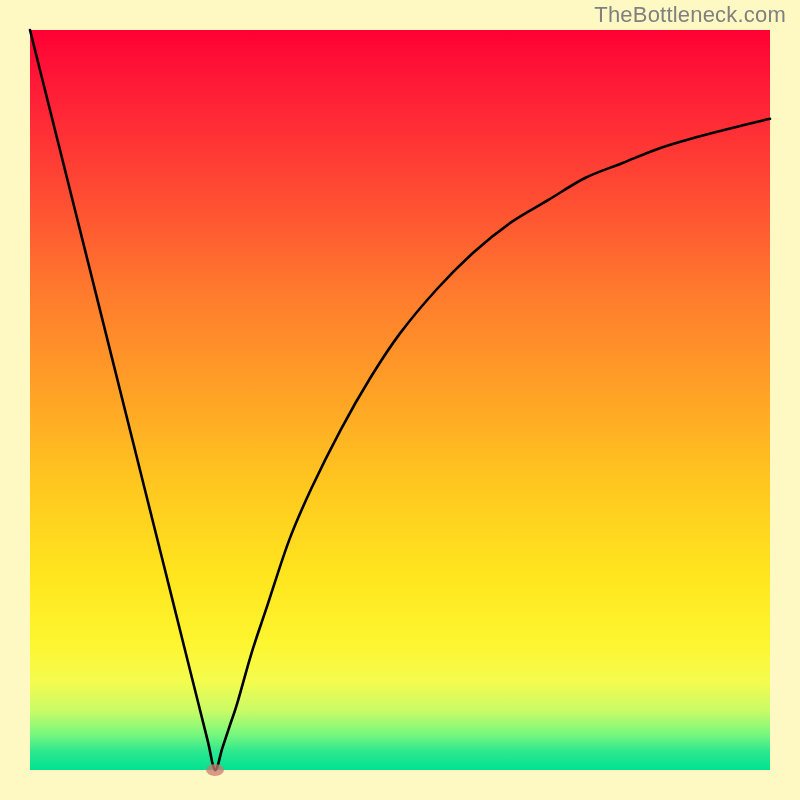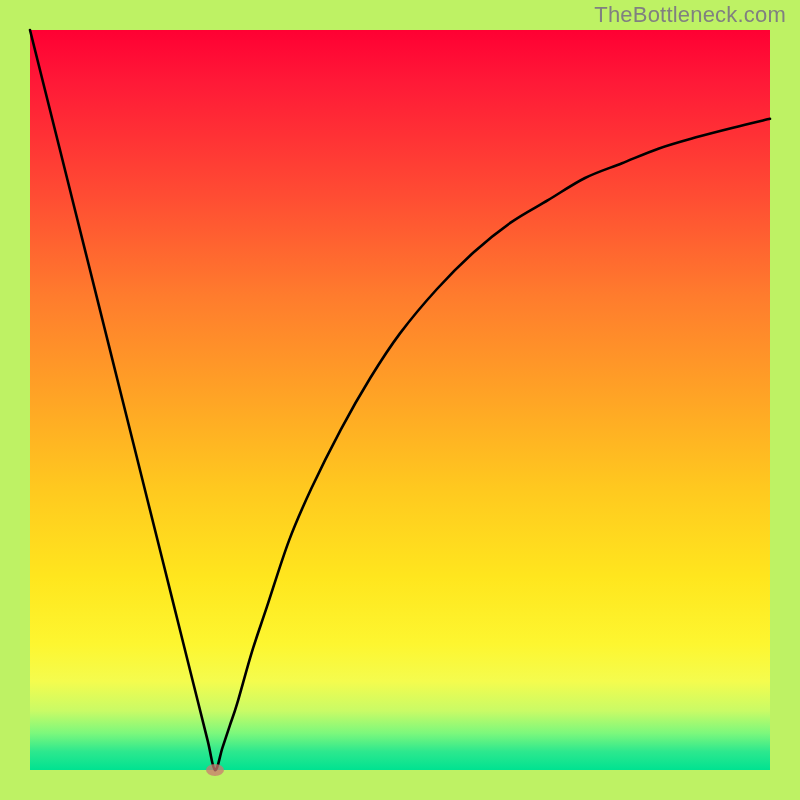--- a/index.html
+++ b/index.html
@@ -8,21 +8,21 @@
     width: 800px;
     height: 800px;
     overflow: hidden;
     background: #000;
     font-family: Arial, Helvetica, sans-serif;
   }
   .frame {
     position: relative;
     width: 800px;
     height: 800px;
-    background: #bef264;
+    background: #fef9c3;
   }
   .watermark {
     position: absolute;
     top: 2px;
     right: 14px;
     color: #808080;
     font-size: 22px;
     font-weight: 500;
     letter-spacing: 0.2px;
     z-index: 10;

